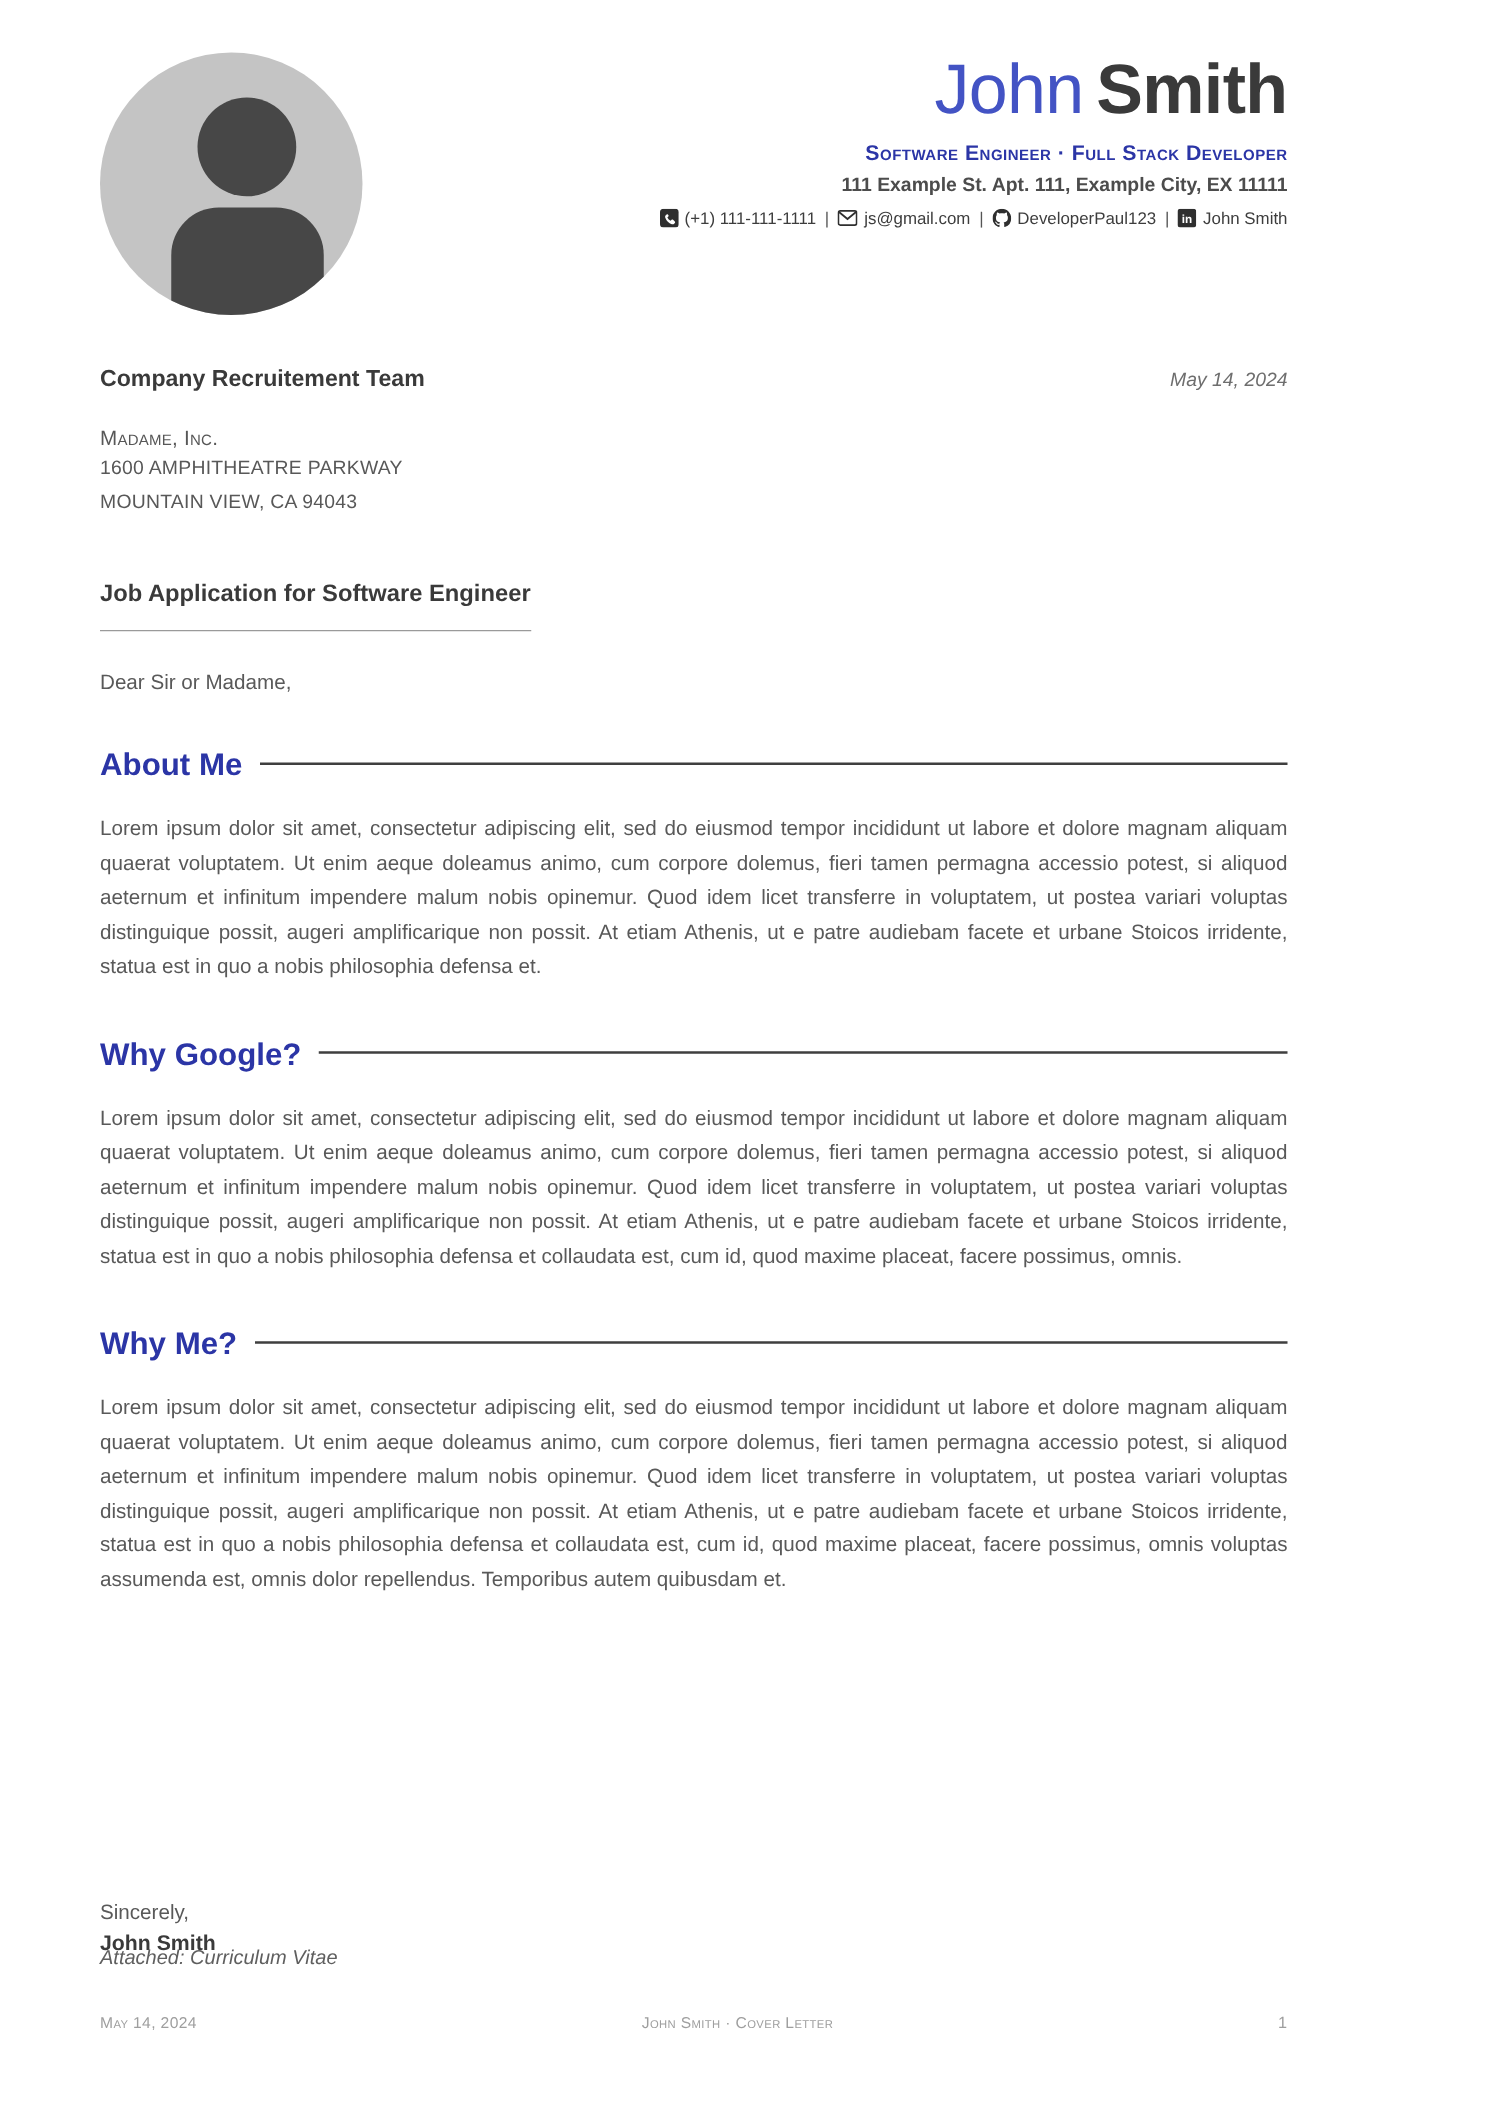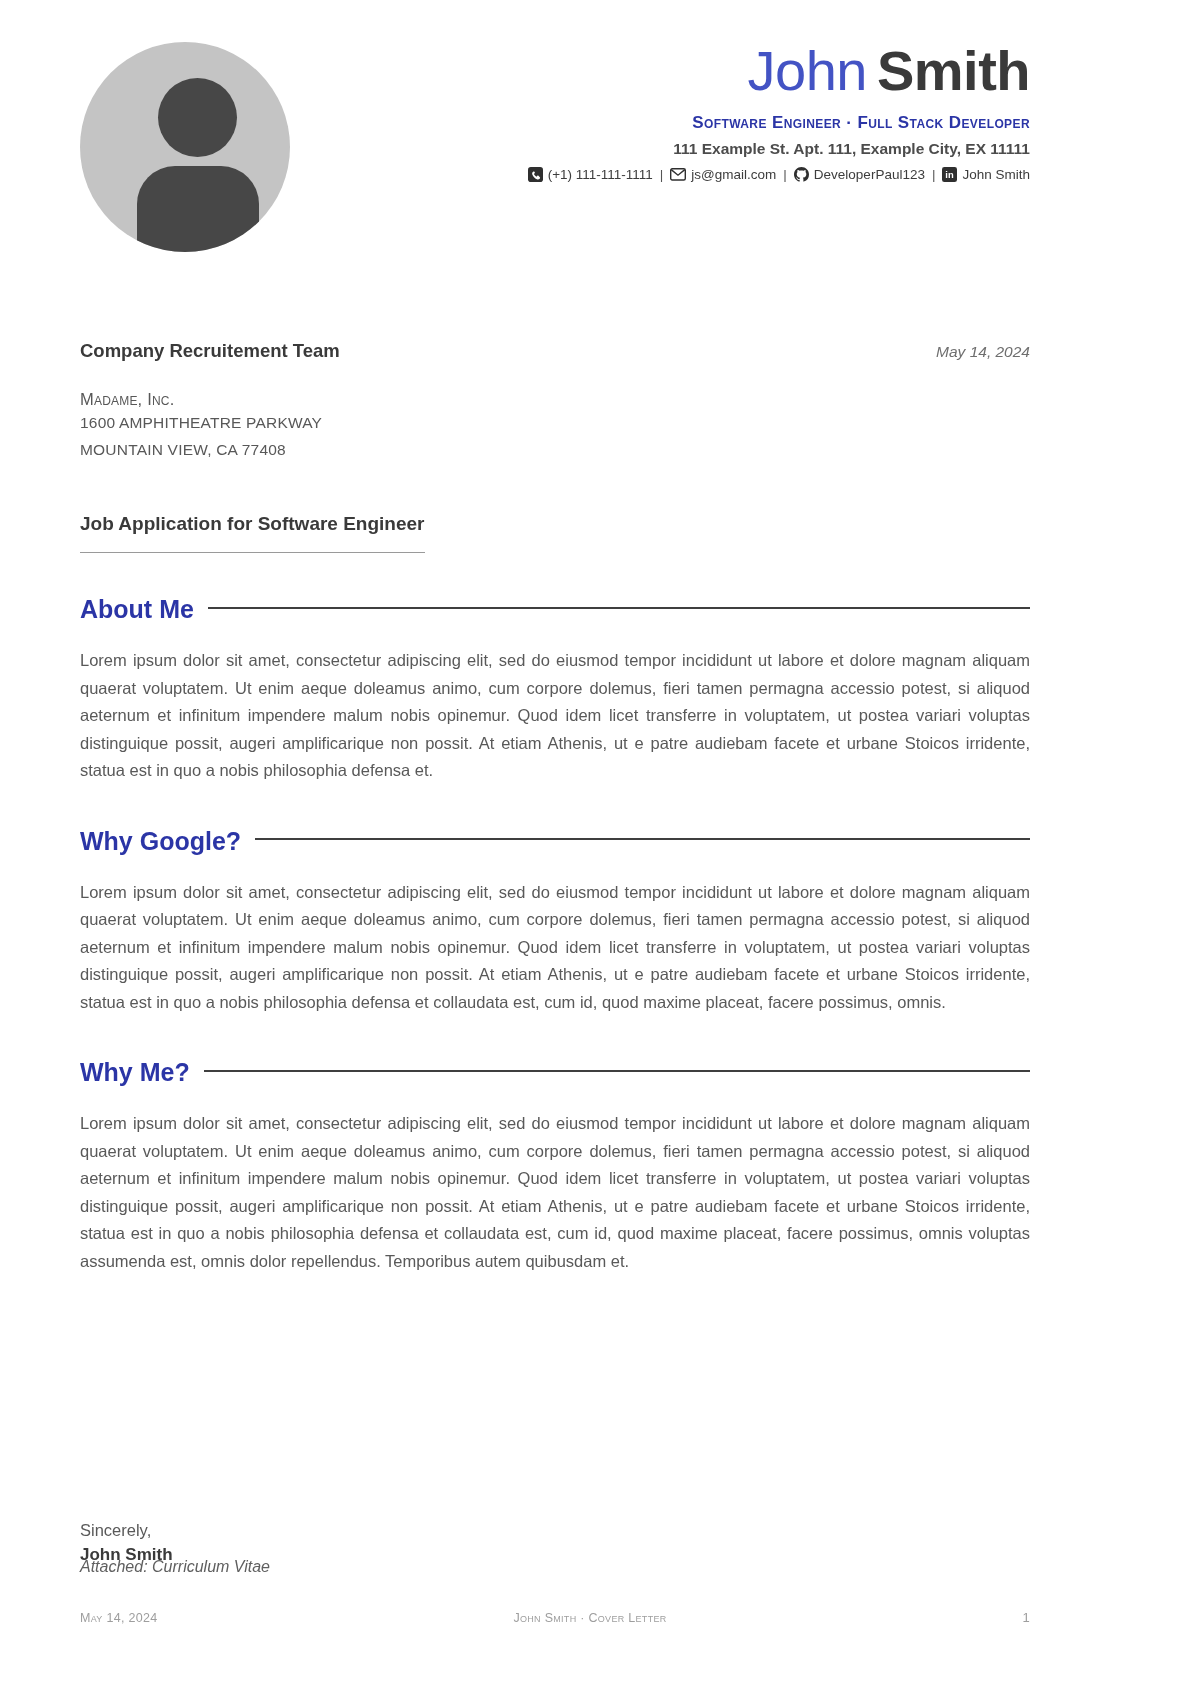--- a/index.html
+++ b/index.html
@@ -45,21 +45,21 @@
   .contacts{
     margin-top:9px;display:flex;justify-content:flex-end;align-items:center;
     font-size:13.5px;color:#3d3d3d;
   }
   .contact{display:inline-flex;align-items:center;}
   .contact svg{margin-right:5px;display:block;}
   .sep{color:#555;margin:0 7px;}
   
   .flow{position:absolute;top:292px;left:80px;right:161px;}
   .recipient-row{display:flex;justify-content:space-between;align-items:baseline;}
-  .team{font-size:18.5px;font-weight:700;color:var(--dark);margin-top:48px;}
+  .team{font-size:18.5px;font-weight:700;color:var(--dark);}
   .date{font-size:15.5px;font-style:italic;color:#6e6e6e;}
   .company{margin-top:28px;font-variant:small-caps;font-size:16.5px;color:#575757;letter-spacing:.2px;}
   .rec-addr{font-size:15.5px;color:#585858;line-height:27px;letter-spacing:.2px;}
   
   .subject-wrap{margin-top:50px;}
   .subject{
     display:inline-block;font-size:19px;font-weight:700;color:var(--dark);
     border-bottom:1.5px solid #9a9a9a;padding-bottom:17px;
   }
   .salutation{margin-top:32px;font-size:16.5px;color:var(--body);}
@@ -135,26 +135,27 @@
     </div>
   </div>
 
   <div class="flow">
     <div class="recipient-row">
       <span class="team">Company Recruitement Team</span>
       <span class="date">May 14, 2024</span>
     </div>
     <div class="company">Madame, Inc.</div>
     <div class="rec-addr">1600 AMPHITHEATRE PARKWAY</div>
-    <div class="rec-addr">MOUNTAIN VIEW, CA 77408</div>
+    <div class="rec-addr">MOUNTAIN VIEW, CA 94043</div>
 
     <div class="subject-wrap">
       <span class="subject">Job Application for Software Engineer</span>
     </div>
 
+    <div class="salutation">Dear Sir or Madame,</div>
 
     <div class="section">
       <div class="section-head">
         <span class="section-title">About Me</span>
         <span class="section-rule"></span>
       </div>
       <p>Lorem ipsum dolor sit amet, consectetur adipiscing elit, sed do eiusmod tempor incididunt ut labore et dolore magnam aliquam quaerat voluptatem. Ut enim aeque doleamus animo, cum corpore dolemus, fieri tamen permagna accessio potest, si aliquod aeternum et infinitum impendere malum nobis opinemur. Quod idem licet transferre in voluptatem, ut postea variari voluptas distinguique possit, augeri amplificarique non possit. At etiam Athenis, ut e patre audiebam facete et urbane Stoicos irridente, statua est in quo a nobis philosophia defensa et.</p>
     </div>
 
     <div class="section">

